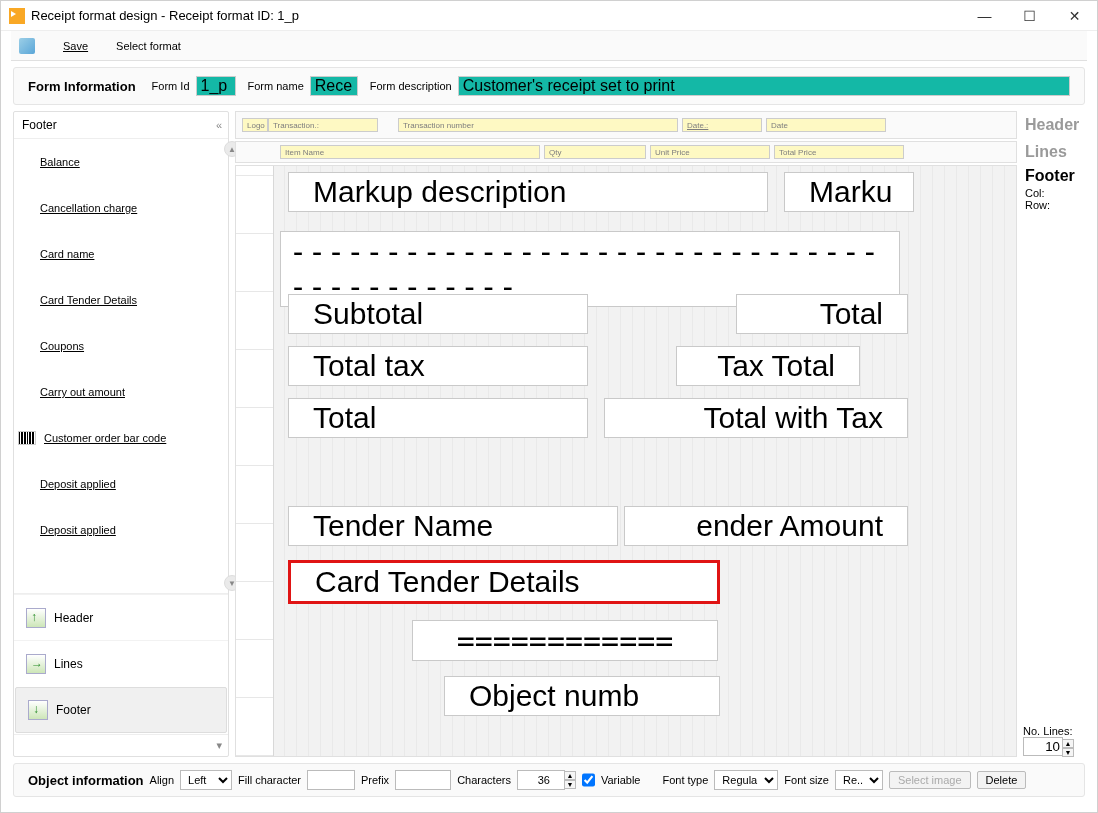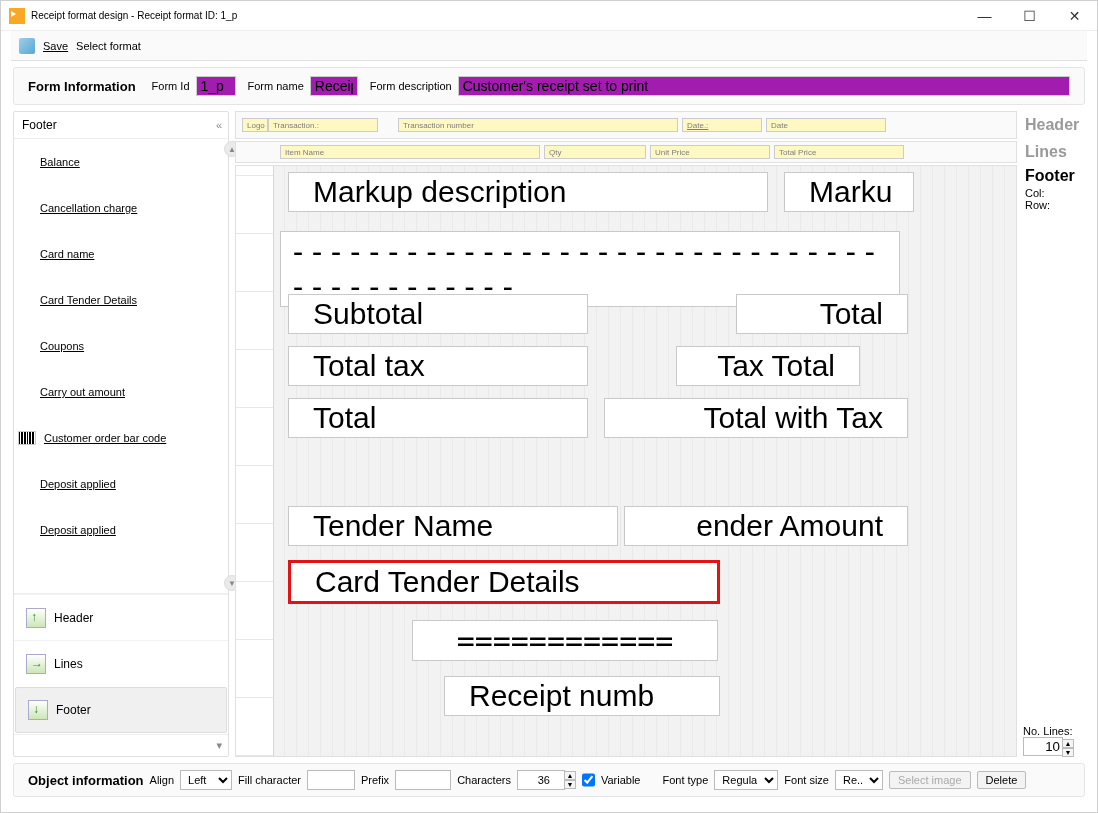--- a/index.html
+++ b/index.html
@@ -2,38 +2,38 @@
 <html><head>
 <meta charset="utf-8">
 <style>
   * { box-sizing: border-box; margin: 0; padding: 0; }
   body { font-family: "Segoe UI", Tahoma, sans-serif; font-size: 11px; background: #fff; color: #000; width: 1098px; height: 813px; overflow: hidden; border: 1px solid #d0d0d0; }
   
   
   .titlebar { height: 30px; display: flex; align-items: center; padding: 0 0 0 8px; background: #fff; border-bottom: 1px solid #eee; }
   .titlebar .app-icon { width: 16px; height: 16px; background: #f9a825; margin-right: 6px; display:inline-block; position:relative; }
   .titlebar .app-icon::after { content:""; position:absolute; left:2px; top:3px; width:0; height:0; border-left:5px solid #fff; border-top:3px solid transparent; border-bottom:3px solid transparent; }
-  .titlebar .title { flex: 1; font-size: 10px; color: #000; }
+  .titlebar .title { flex: 1; font-size: 13px; color: #000; }
   .win-btns { display: flex; height: 100%; }
   .win-btn { width: 45px; display: flex; align-items: center; justify-content: center; font-size: 14px; font-family: sans-serif; color:#333; }
 
   
-  .toolbar { height: 30px; display: flex; align-items: center; padding: 0 8px; background: #fafafa; border-bottom: 1px solid #e0e0e0; gap: 8px; margin: 0 10px; }
+  .toolbar { height: 30px; display: flex; align-items: center; padding: 0 8px; background: #fafafa; border-bottom: 1px solid #e0e0e0; gap: 28px; margin: 0 10px; }
   .toolbar .tool-icon { width: 16px; height: 16px; background: linear-gradient(135deg,#9ccfe7,#5aa6d8); border-radius:2px; display:inline-block; }
   .toolbar a { color: #000; text-decoration: none; }
   .toolbar .save { text-decoration: underline; }
 
   
   .forminfo { display: flex; align-items: center; gap: 6px; padding: 8px 14px; background: #fafafa; border: 1px solid #e5e5e5; margin: 6px 12px; border-radius: 3px; }
   .forminfo .lbl { font-weight: bold; font-size: 13px; margin-right: 4px; }
   .forminfo .sublbl { font-size: 11px; margin-left: 6px; }
   .forminfo input.short { width: 40px; }
   .forminfo input.med { width: 48px; }
   .forminfo input.long { flex: 1; }
-  .forminfo input { border: 1px solid #ccc; padding: 2px 4px; font-size: 14px; height: 20px; background:#a21caf; }
+  .forminfo input { border: 1px solid #ccc; padding: 2px 4px; font-size: 16px; height: 20px; background:#14b8a6; }
 
   
   .main { display: flex; height: 646px; margin: 0 12px 6px 12px; gap: 6px; }
 
   
   .sidebar { width: 216px; border: 1px solid #e0e0e0; background: #fff; display: flex; flex-direction: column; border-radius:2px; }
   .sidebar-header { display: flex; align-items: center; padding: 6px 8px; border-bottom: 1px solid #eee; font-size: 12px; }
   .sidebar-header .collapse { margin-left: auto; color:#888; font-size: 11px; letter-spacing:-2px; cursor:pointer; }
   .sidebar-items { flex: 1; overflow: hidden; text-decoration: underline; }
   .sidebar-item { display: flex; align-items: center; gap: 8px; padding: 6px 10px 6px 26px; height: 46px; font-size: 11px; cursor: pointer; }
@@ -240,21 +240,21 @@
         <div class="field" style="left:44px; top:232px; width:300px;">Total</div>
         <div class="field" style="left:360px; top:232px; width:304px; text-align:right;">Total with Tax</div>
 
         <div class="field" style="left:44px; top:340px; width:330px;">Tender Name</div>
         <div class="field" style="left:380px; top:340px; width:284px; text-align:right;">ender Amount</div>
 
         <div class="field highlight" style="left:44px; top:394px; width:432px;">Card Tender Details</div>
 
         <div class="field" style="left:168px; top:454px; width:306px; text-align:center; font-family:monospace;">============</div>
 
-        <div class="field" style="left:200px; top:510px; width:276px;">Receipt numb</div>
+        <div class="field" style="left:200px; top:510px; width:276px;">Object numb</div>
       </div>
     </div>
   </div>
 
   <div class="right-panel">
     <div class="right-label header-l">Header</div>
     <div class="right-label lines-l">Lines</div>
     <div class="right-label footer-l">Footer</div>
     <div class="right-meta">Col:</div>
     <div class="right-meta">Row:</div>

